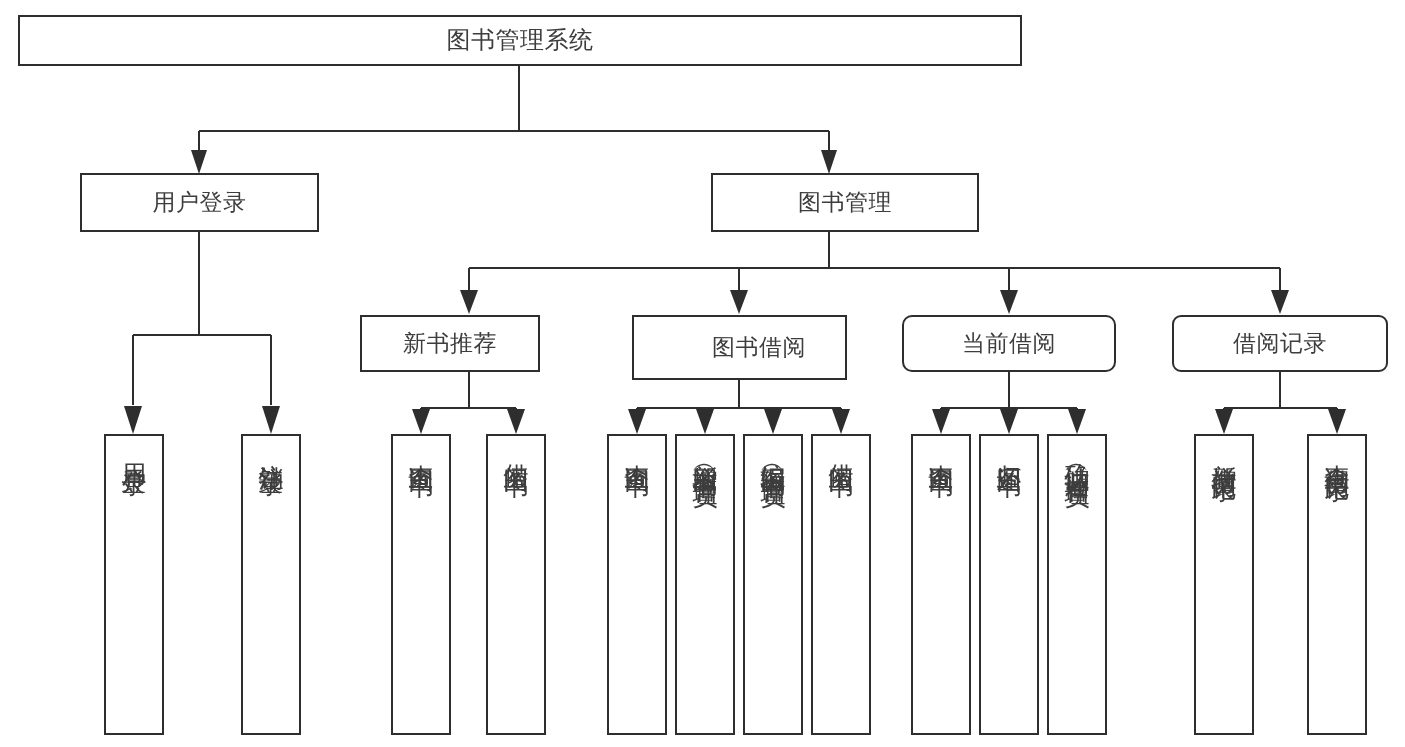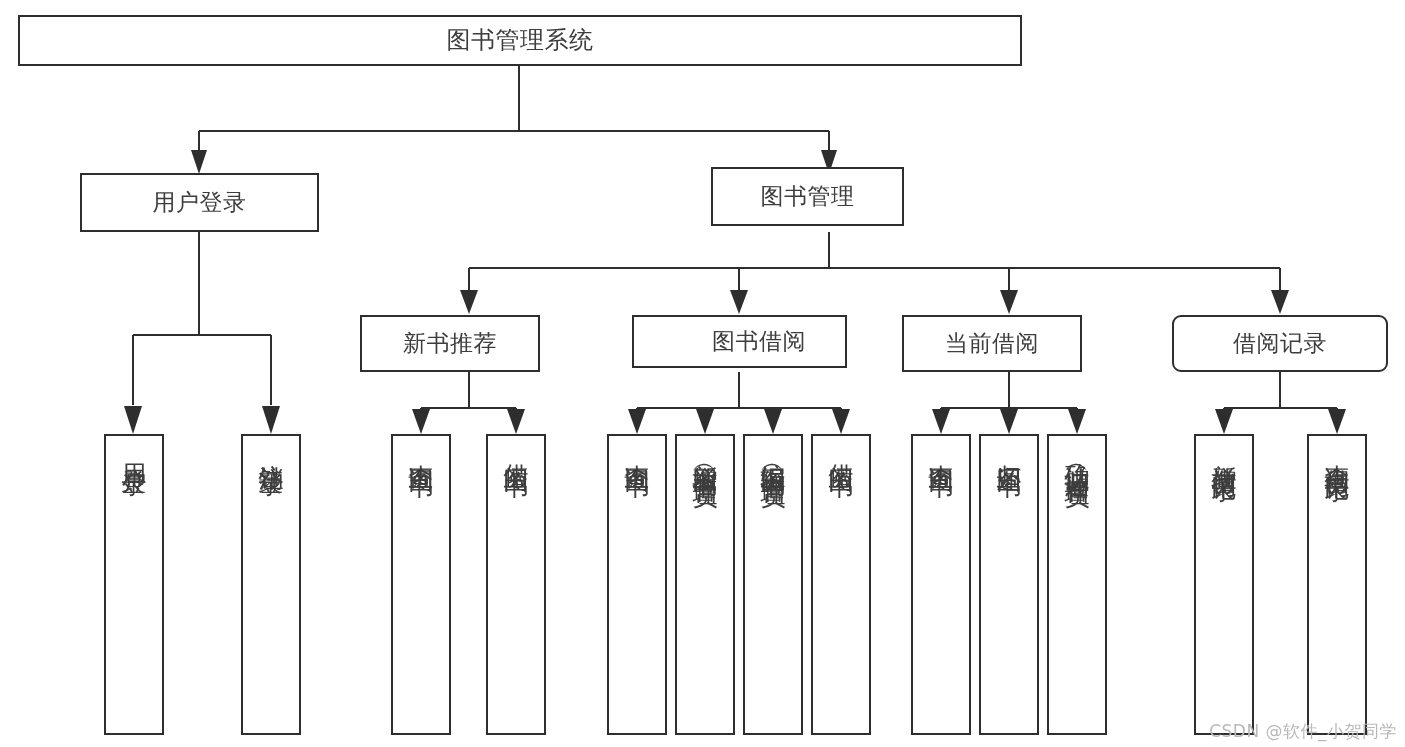--- a/index.html
+++ b/index.html
@@ -163,33 +163,33 @@
   </svg>
 
   <div class="node horiz root" style="left:18px; top:15px; width:1004px; height:51px;">
     <span class="node-label">图书管理系统</span>
   </div>
 
   <div class="node horiz" style="left:80px; top:173px; width:239px; height:59px;">
     <span class="node-label">用户登录</span>
   </div>
 
-  <div class="node horiz" style="left:711px; top:167px; width:193px; height:59px;text-align:right;">
+  <div class="node horiz" style="left:711px; top:173px; width:268px; height:59px;text-align:right;">
     <span class="node-label">图书管理</span>
   </div>
 
   <div class="node horiz" style="left:360px; top:315px; width:180px; height:57px;">
     <span class="node-label">新书推荐</span>
   </div>
 
-  <div class="node horiz" style="left:632px; top:315px; width:215px; height:53px;padding-left:39px;">
+  <div class="node horiz" style="left:632px; top:315px; width:215px; height:65px;padding-left:39px;">
     <span class="node-label">图书借阅</span>
   </div>
 
-  <div class="node horiz" style="left:902px; top:315px; width:180px; height:57px;">
+  <div class="node horiz" style="left:902px; top:315px; width:214px; height:57px;border-radius:10px;">
     <span class="node-label">当前借阅</span>
   </div>
 
   <div class="node horiz" style="left:1172px; top:315px; width:216px; height:57px;border-radius:9px;">
     <span class="node-label">借阅记录</span>
   </div>
 
   <div class="node vert" style="left:104px; top:434px; width:60px; height:301px;">
     <span class="node-label">用户登录</span>
   </div>
@@ -235,15 +235,14 @@
   </div>
 
   <div class="node vert" style="left:1194px; top:434px; width:60px; height:301px;">
     <span class="node-label">新增借阅记录</span>
   </div>
 
   <div class="node vert" style="left:1307px; top:434px; width:60px; height:301px;">
     <span class="node-label">查询借阅记录</span>
   </div>
 
-  <div id="watermark">CSDN @软件_小贺同学</div>
 
 </div>
 
 </body></html>

